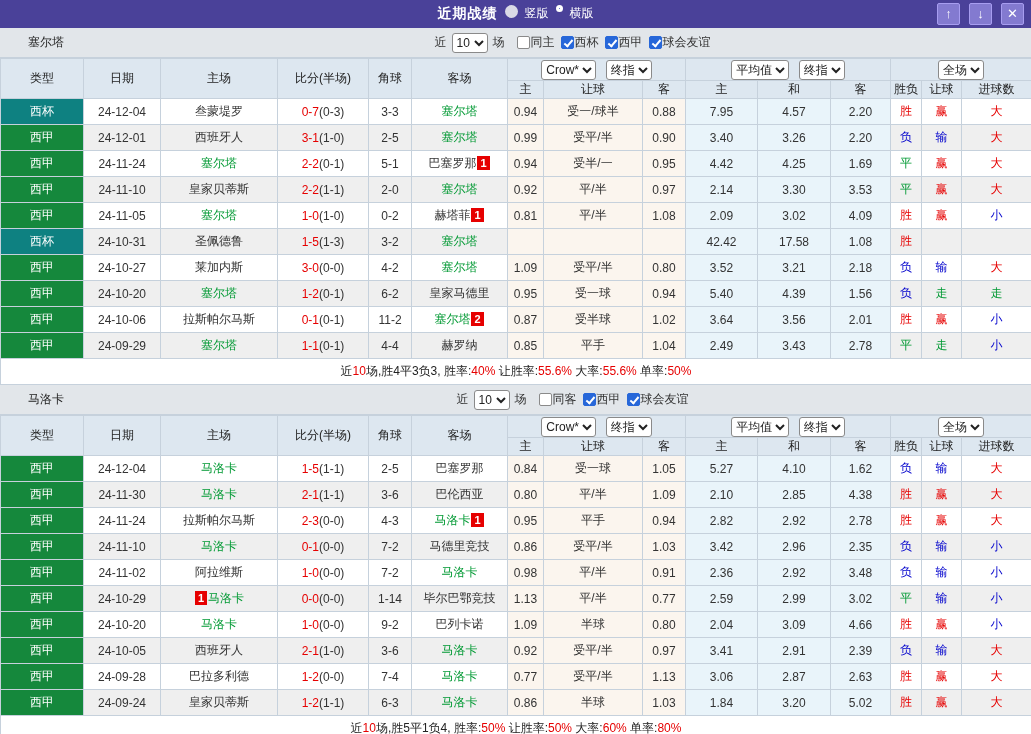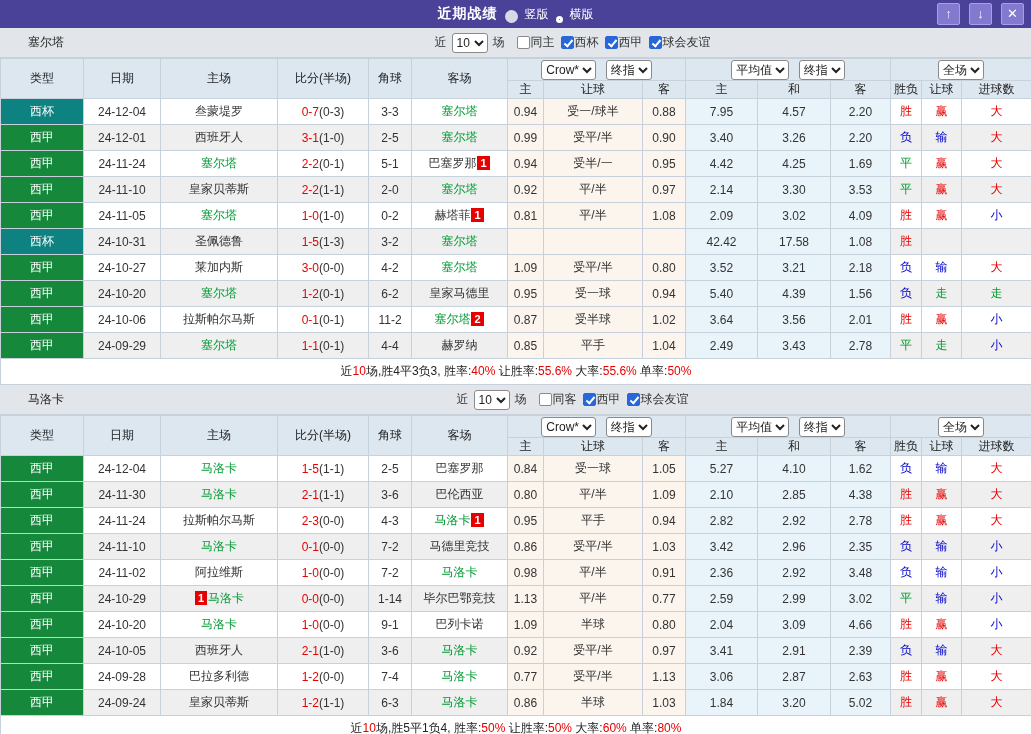--- a/index.html
+++ b/index.html
@@ -7,21 +7,21 @@
   body {
     width:1031px; height:734px; overflow:hidden;
     font-family:"Liberation Sans","DejaVu Sans",sans-serif;
     font-size:12px; color:#333; background:#fff;
   }
   
   .titlebar {
     height:28px; background:var(--titlebar_bg,#4a4199);
     display:flex; align-items:center; position:relative; color:#fff;
   }
-  .title-center { margin:0 auto; display:flex; align-items:flex-end; gap:7px; }
+  .title-center { margin:0 auto; display:flex; align-items:flex-start; gap:7px; }
   .main-title { font-size:14px; font-weight:bold; letter-spacing:1px; }
   .radio { display:inline-block; width:13px; height:13px; border-radius:50%; vertical-align:middle; cursor:pointer; }
   .radio.solid { background:#d9d9e6; }
   .radio.ring { width:7px; height:7px; border:3px solid #fff; background:#3d55c5; }
   .radio-label { font-size:12px; color:#fff; }
   .win-buttons { position:absolute; right:7px; top:3px; display:flex; gap:9px; }
   .win-btn {
     width:23px; height:22px; background:var(--accent_button_bg,#837ad0);
     border:1px solid var(--accent_button_border,#a79df0); border-radius:2px;
     color:#fff; font-weight:bold; font-size:13px; line-height:20px; text-align:center; cursor:pointer;
@@ -512,21 +512,21 @@
           <td class="col-avg">3.02</td>
           <td class="t-green">平</td>
           <td class="t-blue">输</td>
           <td class="t-blue">小</td>
         </tr>
         <tr>
           <td class="league-cell" style="background: rgb(21, 136, 60);">西甲</td>
           <td>24-10-20</td>
           <td><span class="t-green">马洛卡</span></td>
           <td><span class="t-red">1-0</span><span>(0-0)</span></td>
-          <td>9-1</td>
+          <td>9-2</td>
           <td><span>巴列卡诺</span></td>
           <td class="col-odds">1.09</td>
           <td class="col-odds">半球</td>
           <td class="col-odds">0.80</td>
           <td class="col-avg">2.04</td>
           <td class="col-avg">3.09</td>
           <td class="col-avg">4.66</td>
           <td class="t-red">胜</td>
           <td class="t-red">赢</td>
           <td class="t-blue">小</td>

